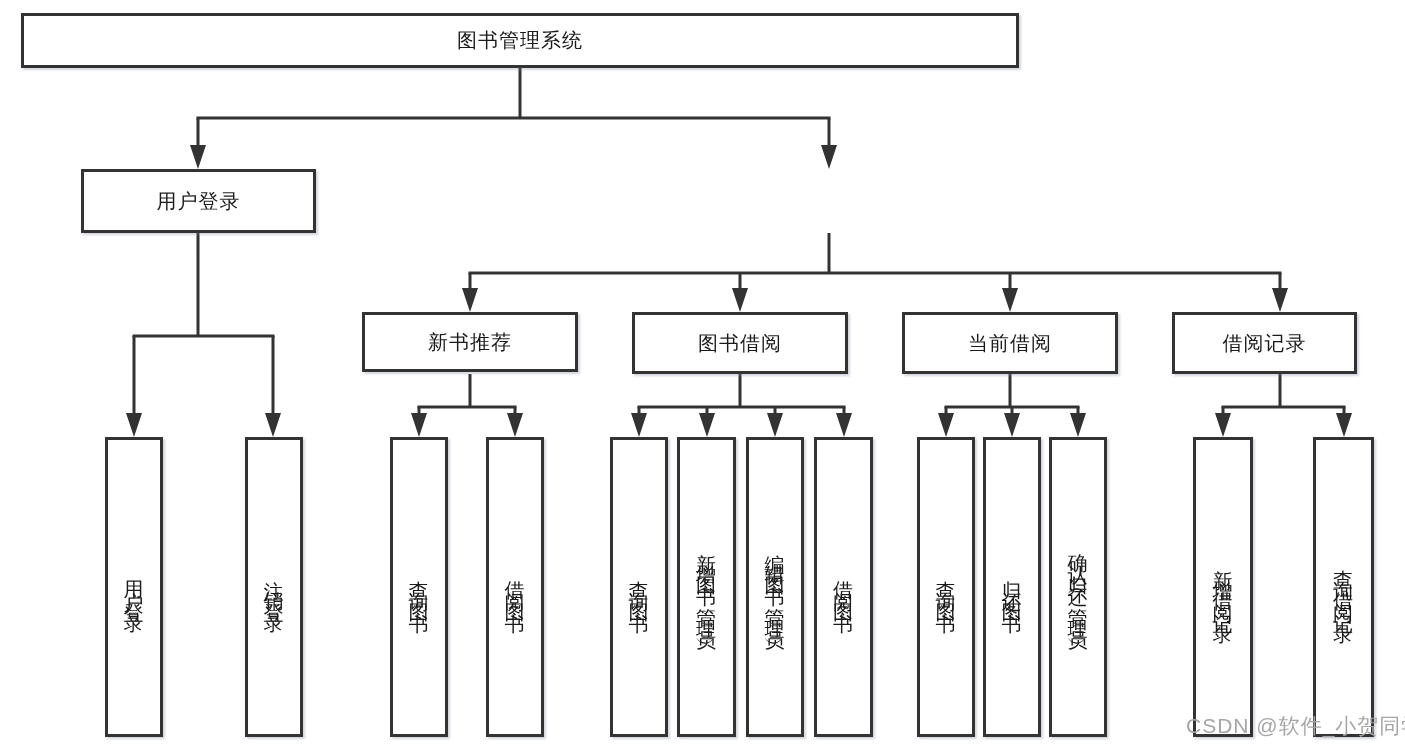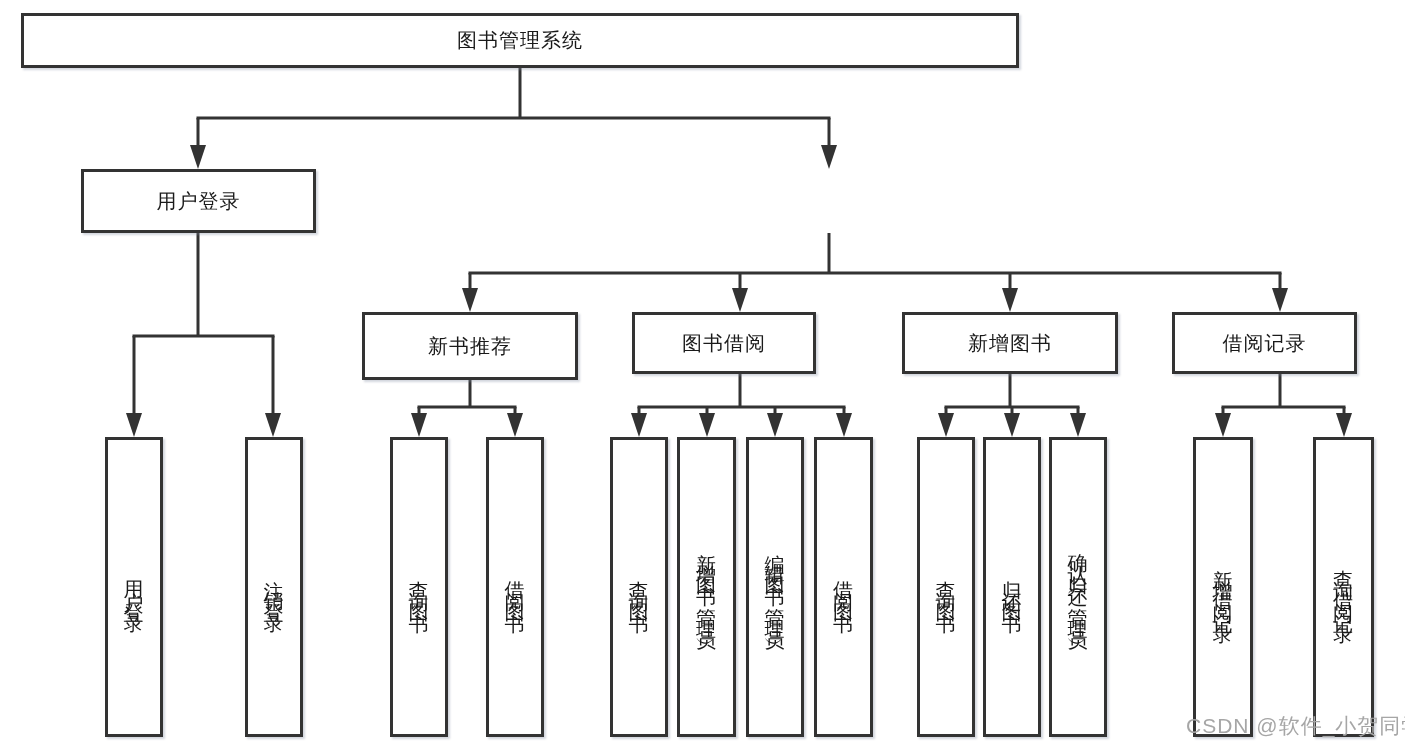--- a/index.html
+++ b/index.html
@@ -121,28 +121,28 @@
     </svg>
 
   <div class="box" style="left:21px;top:13px;width:998px;height:55px">
     <span class="ht">图书管理系统</span>
   </div>
 
   <div class="box" style="left:81px;top:169px;width:235px;height:64px">
     <span class="ht">用户登录</span>
   </div>
 
-  <div class="box" style="left:362px;top:312px;width:216px;height:68px">
+  <div class="box" style="left:362px;top:312px;width:216px;height:60px">
     <span class="ht">新书推荐</span>
   </div>
-  <div class="box" style="left:632px;top:312px;width:184px;height:62px">
+  <div class="box" style="left:632px;top:312px;width:216px;height:62px">
     <span class="ht">图书借阅</span>
   </div>
   <div class="box" style="left:902px;top:312px;width:216px;height:62px">
-    <span class="ht">新增图书</span>
+    <span class="ht">当前借阅</span>
   </div>
   <div class="box" style="left:1172px;top:312px;width:185px;height:62px">
     <span class="ht">借阅记录</span>
   </div>
 
   <div class="box" style="left:105px;top:437px;width:58px;height:300px">
     <span class="vt">用户登录</span>
   </div>
   <div class="box" style="left:245px;top:437px;width:58px;height:300px">
     <span class="vt">注销登录</span>

